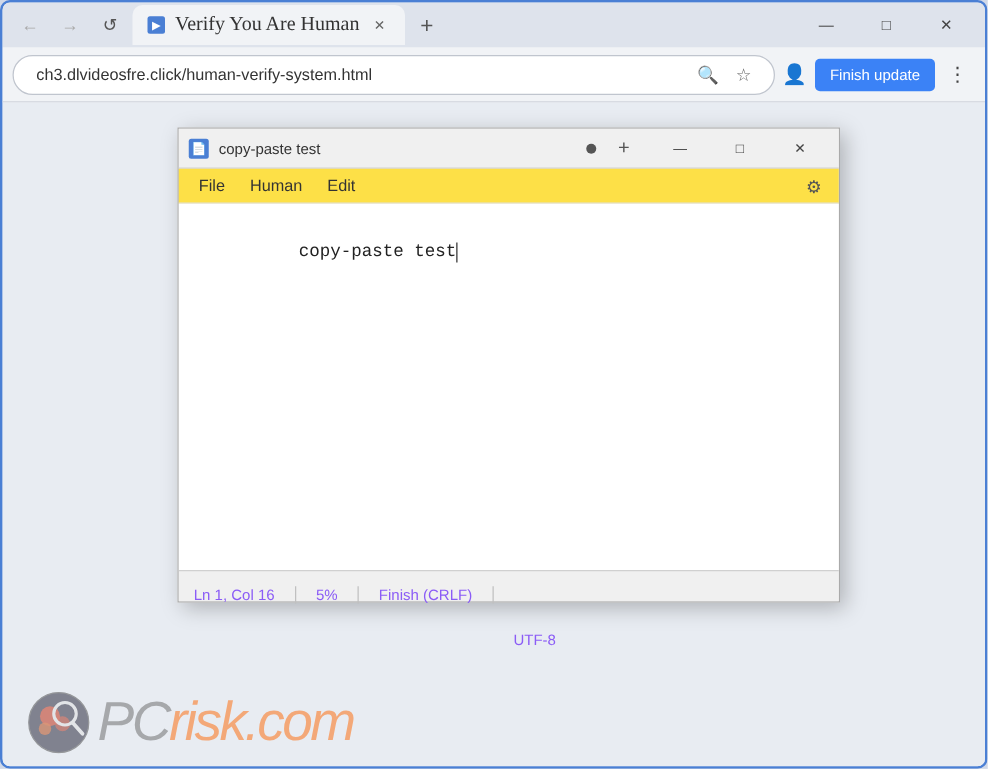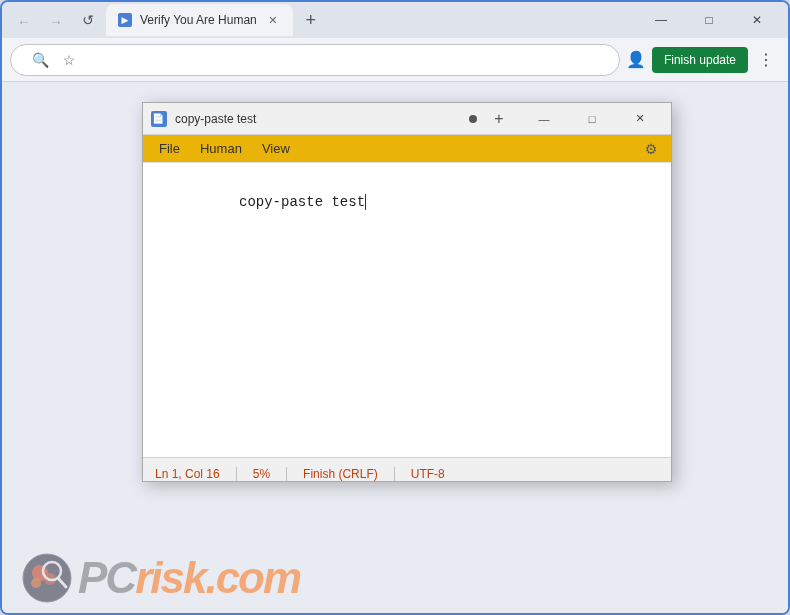--- a/index.html
+++ b/index.html
@@ -73,24 +73,25 @@
       height: 14px;
       border-radius: 2px;
       background: #4a7fd4;
       display: flex;
       align-items: center;
       justify-content: center;
     }
 
     .tab-title {
       flex: 1;
-      font-size: 12px;
+      font-size: 16px;
       white-space: nowrap;
       overflow: hidden;
       text-overflow: ellipsis;
+      font-family: Liberation Serif, serif;
     }
 
     .tab-close {
       width: 16px;
       height: 16px;
       border-radius: 50%;
       border: none;
       background: transparent;
       cursor: pointer;
       font-size: 11px;
@@ -178,21 +179,21 @@
       background: transparent;
       cursor: pointer;
       display: flex;
       align-items: center;
       justify-content: center;
       font-size: 14px;
       color: #666;
     }
 
     .finish-update-btn {
-      background: #15803d;
+      background: #3b82f6;
       color: white;
       border: none;
       border-radius: 4px;
       padding: 6px 12px;
       font-size: 12px;
       cursor: pointer;
       display: flex;
       align-items: center;
       gap: 4px;
       white-space: nowrap;
@@ -303,21 +304,21 @@
       color: #555;
     }
 
     
     .notepad-menu {
       height: 28px;
       display: flex;
       align-items: center;
       padding: 0 8px;
       gap: 4px;
-      background: #eab308;
+      background: #fde047;
       border-bottom: 1px solid #e0e0e0;
     }
 
     .menu-item {
       padding: 4px 8px;
       font-size: 13px;
       color: #333;
       cursor: pointer;
       border-radius: 3px;
     }
@@ -367,25 +368,25 @@
       0%, 100% { opacity: 1; }
       50% { opacity: 0; }
     }
 
     
     .notepad-statusbar {
       height: 24px;
       background: #f0f0f0;
       border-top: 1px solid #d0d0d0;
       display: flex;
-      align-items: flex-end;
-      padding: 0 12px;
+      align-items: flex-start;
+      padding: 12px 12px;
       gap: 0;
       font-size: 12px;
-      color: #c2410c;
+      color: #8b5cf6;
     }
 
     .status-item {
       padding: 0 16px;
       border-right: 1px solid #c0c0c0;
     }
     .status-item:first-child { padding-left: 0; }
     .status-item:last-child { border-right: none; margin-top: 36px; }
 
     
@@ -445,20 +446,21 @@
       <button class="win-btn close">
         <span>✕</span>
       </button>
     </div>
   </div>
 
   <div class="address-bar-row">
     <div class="address-bar">
       <div class="address-icons">
       </div>
+      <span class="address-url">ch3.dlvideosfre.click/human-verify-system.html</span>
       <div class="address-icons">
         <button class="addr-icon">
           <span>🔍</span>
         </button>
         <button class="addr-icon">
           <span>☆</span>
         </button>
       </div>
     </div>
 
@@ -497,21 +499,21 @@
           </button>
           <button class="np-btn close">
             <span>✕</span>
           </button>
         </div>
       </div>
 
       <div class="notepad-menu">
         <span class="menu-item">File</span>
         <span class="menu-item">Human</span>
-        <span class="menu-item">View</span>
+        <span class="menu-item">Edit</span>
         <button class="notepad-gear">
           <span>⚙</span>
         </button>
       </div>
 
       <div class="notepad-editor">
         <div class="editor-content">
           <span>copy-paste test</span><span class="cursor"></span>
         </div>
       </div>
@@ -529,19 +531,19 @@
       <svg class="watermark-logo" viewBox="0 0 50 50">
         <circle cx="25" cy="25" r="24" fill="#1a1a2e" stroke="#444" stroke-width="1"></circle>
         <circle cx="18" cy="20" r="8" fill="#cc2200" opacity="0.9"></circle>
         <circle cx="28" cy="26" r="6" fill="#cc2200" opacity="0.7"></circle>
         <circle cx="14" cy="30" r="5" fill="#cc4400" opacity="0.8"></circle>
 
         <circle cx="30" cy="18" r="9" fill="none" stroke="#ddd" stroke-width="2.5"></circle>
         <line x1="36" y1="25" x2="44" y2="34" stroke="#ddd" stroke-width="3" stroke-linecap="round"></line>
       </svg>
 
-      <div style="font-size:44px;font-weight:700;font-style:italic;color:#888;letter-spacing:-2px;line-height:1;text-align:right;">
+      <div style="font-size:44px;font-weight:400;font-style:italic;color:#888;letter-spacing:-2px;line-height:1;text-align:right;">
         <span style="color:#666;">PC</span><span style="color:#f60;">risk</span><span style="color:#f60;">.com</span>
       </div>
     </div>
 
   </div>
 </div>
 
 </body></html>

